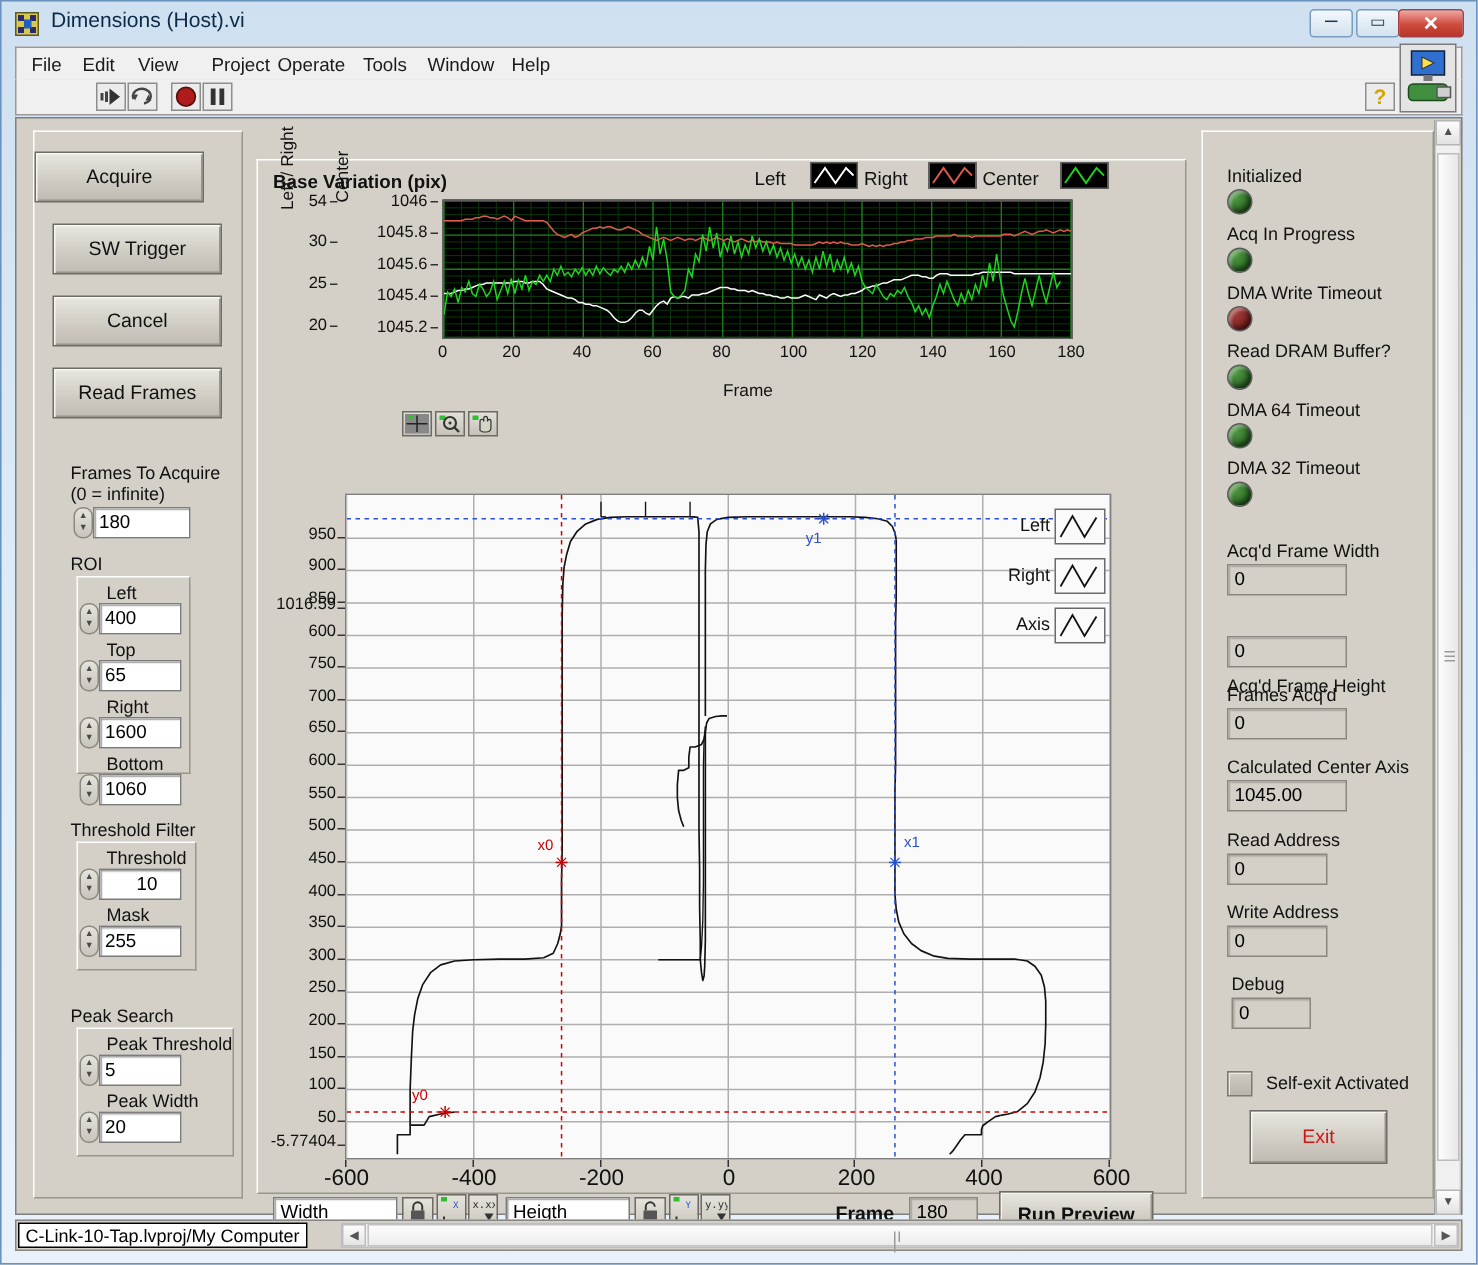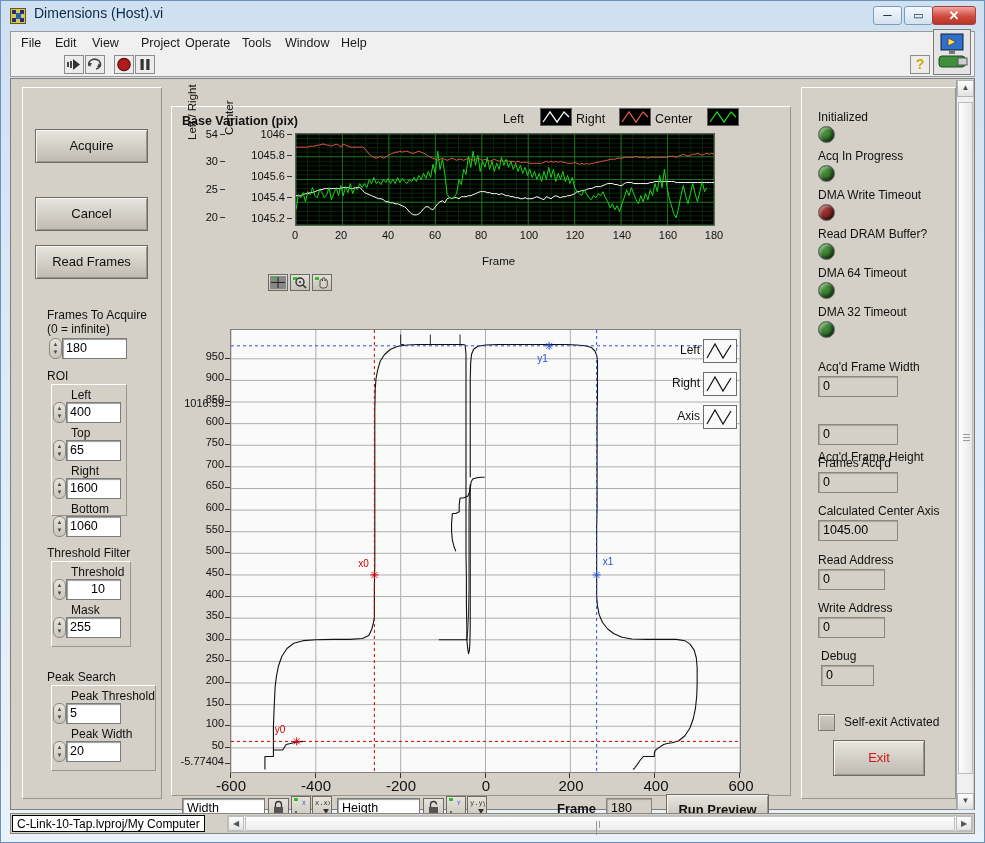--- a/index.html
+++ b/index.html
@@ -390,22 +390,25 @@
             <i></i>
             <i></i>
             <i></i>
           </span>
       </div>
       <div class="sb-arrow" style="bottom:0">▼</div>
     </div>
 
     <div id="leftcol">
 
-      <div class="lv-btn" style="left:12px;top:13px;width:113px;height:34px;line-height:32px;margin-top:28px;">
+      <div class="lv-btn" style="left:0;top:13px;width:113px;height:34px;line-height:32px;">
         <span class="lv-btn-lbl">Acquire</span>
+      </div>
+      <div class="lv-btn" style="left:12px;top:61px;width:113px;height:34px;line-height:32px;">
+        <span class="lv-btn-lbl">SW Trigger</span>
       </div>
       <div class="lv-btn" style="left:12px;top:109px;width:113px;height:34px;line-height:32px;">
         <span class="lv-btn-lbl">Cancel</span>
       </div>
       <div class="lv-btn" style="left:12px;top:157px;width:113px;height:34px;line-height:32px;">
         <span class="lv-btn-lbl">Read Frames</span>
       </div>
 
       <div class="ctl-label" style="left:24px;top:220px;">Frames To Acquire</div>
       <div class="ctl-label" style="left:24px;top:234px;">(0 = infinite)</div>

